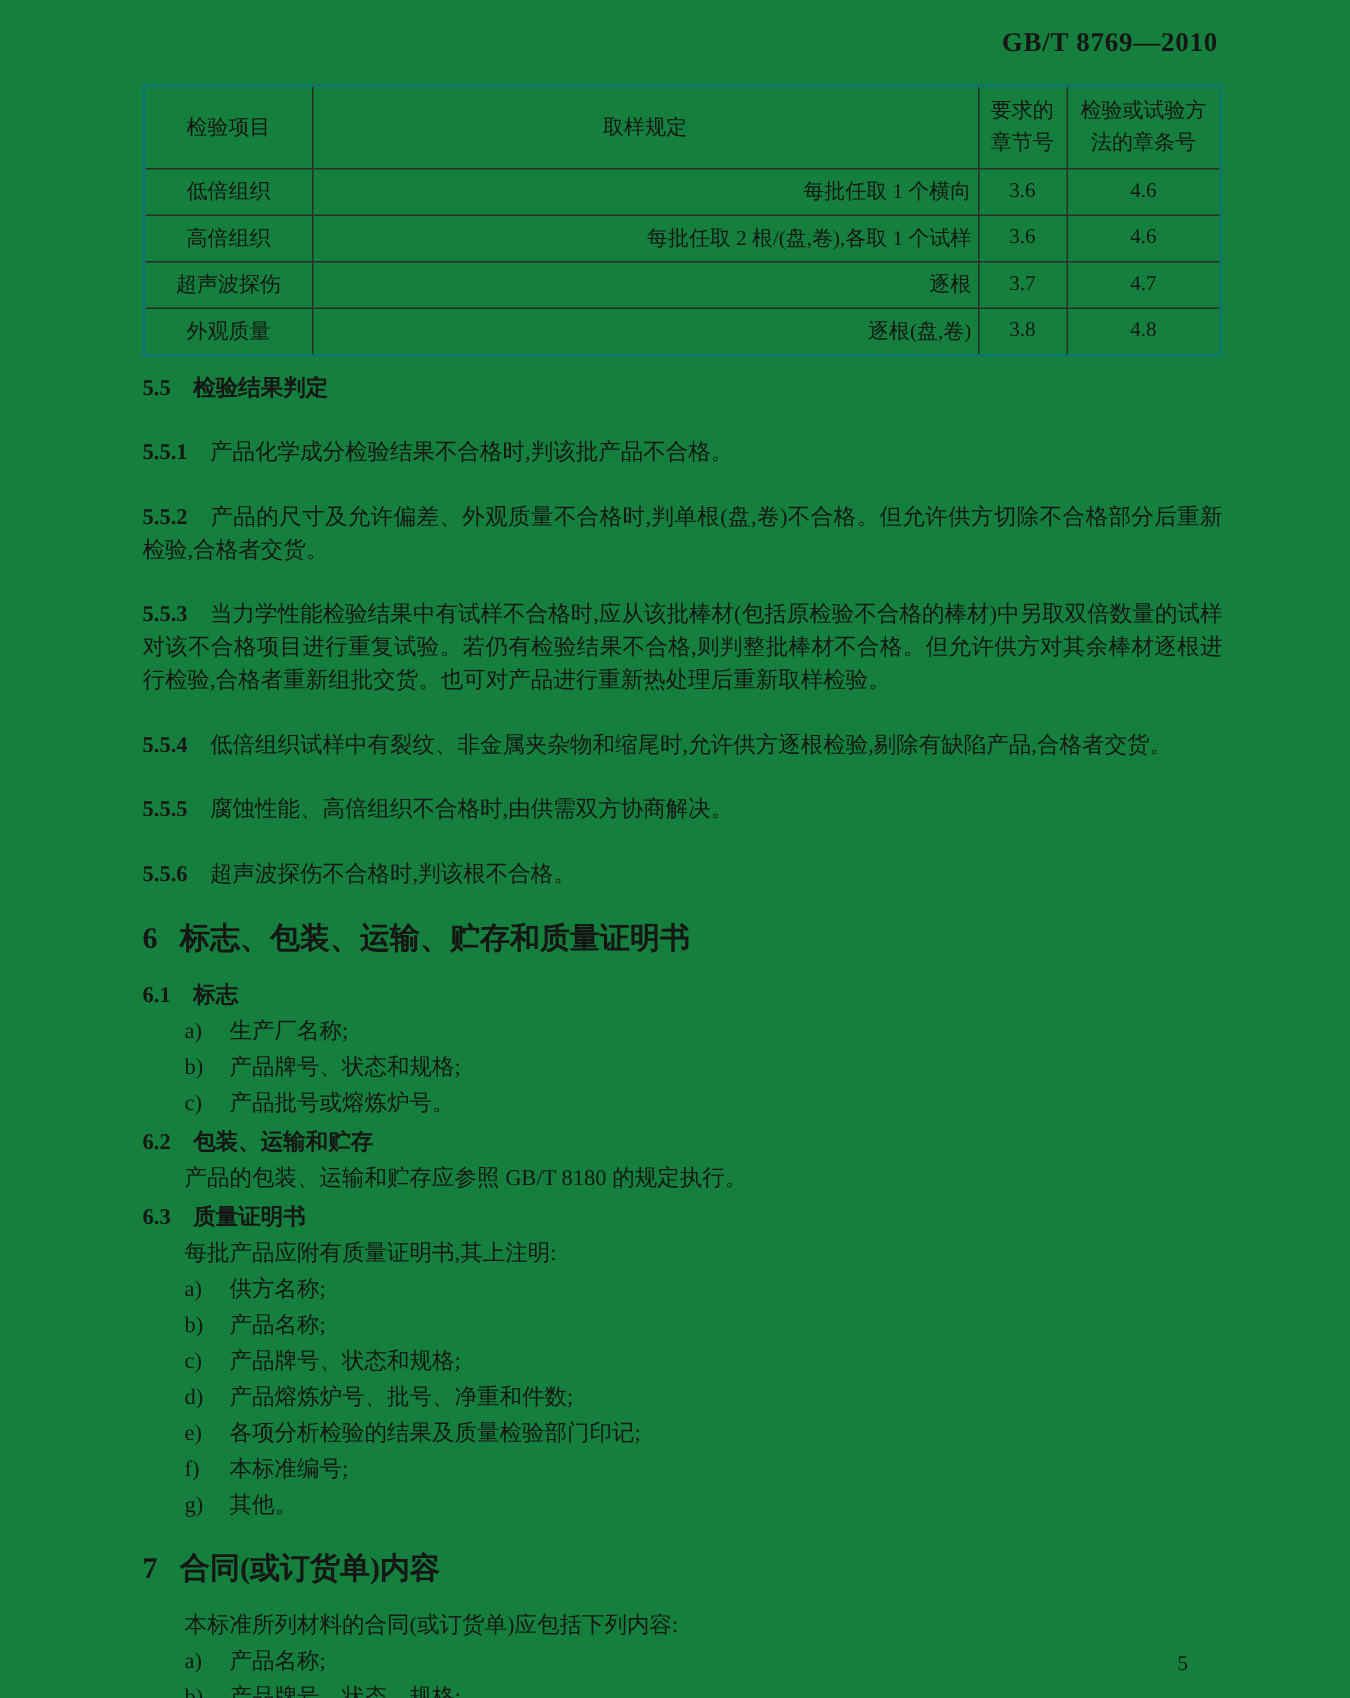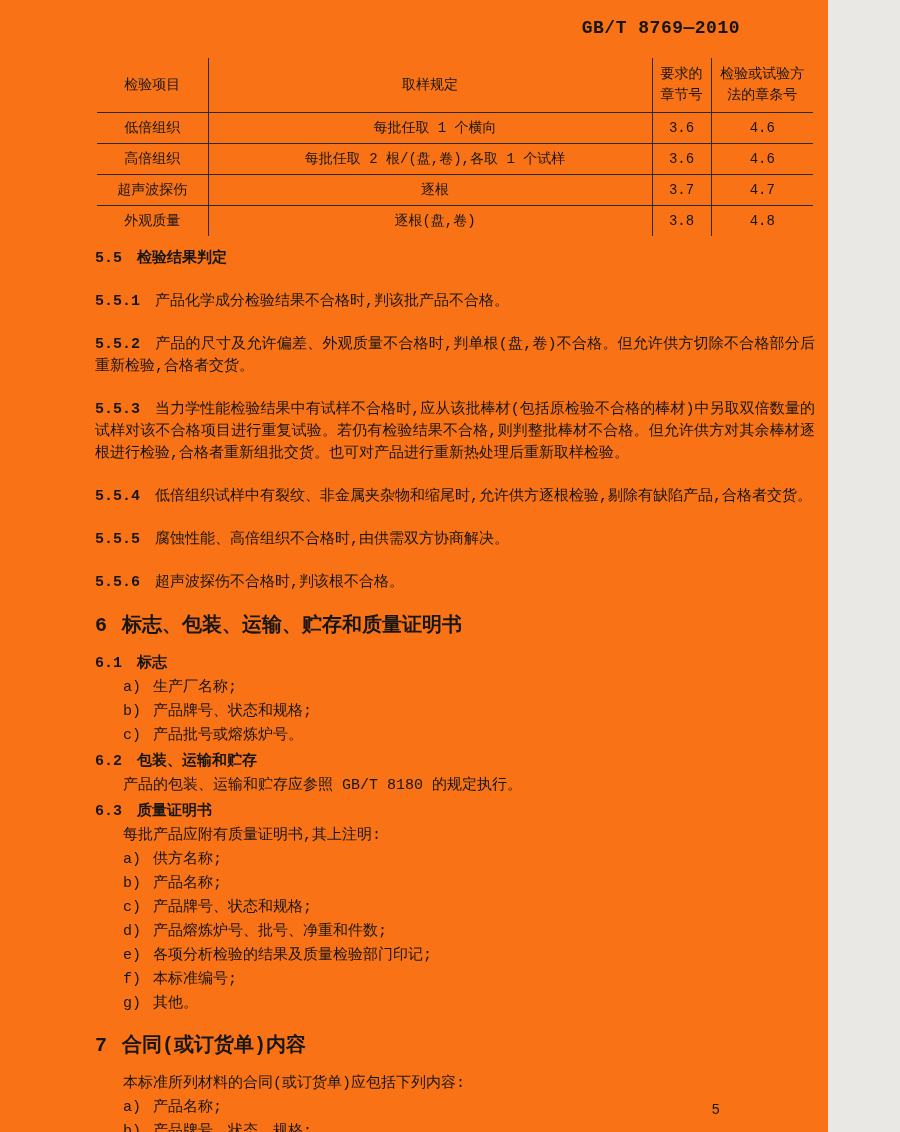--- a/index.html
+++ b/index.html
@@ -3,25 +3,24 @@
 <meta charset="utf-8">
 <style>
   html, body { margin: 0; padding: 0; }
   body {
     width: 900px; height: 1132px;
     background: #e9e8e4;
     font-family: "Liberation Serif", serif;
   }
   .page {
     position: relative;
-    width: 828px; height: 1132px;
-    background: #f97316;
+    width: 900px; height: 1132px;
+    background: #15803d;
     color: #161616;
     overflow: hidden;
-    font-family: Liberation Mono, monospace;
   }
   .std-number {
     position: absolute;
     top: 18px; right: 88px;
     font-weight: bold;
     font-size: 18px;
     letter-spacing: 0.5px;
   }
   .content {
     position: absolute;
@@ -31,34 +30,34 @@
   .table-title {
     text-align: center;
     font-weight: bold;
     font-size: 15px;
     margin: 0 0 7px 0;
   }
   table {
     width: 718px;
     border-collapse: collapse;
     table-layout: fixed;
-    border: 2px solid #f97316;
+    border: 2px solid #0f766e;
     margin-bottom: 0;
   }
   th, td {
     border: 1px solid #2b2b2b;
     font-size: 14px;
     text-align: center;
     vertical-align: middle;
     padding: 3px 4px;
     font-weight: normal;
   }
   th { white-space: pre-line; height: 48px; line-height: 21px; }
   td { height: 24px; }
-  td.samp { text-align: center; padding-left: 14px; }
+  td.samp { text-align: right; padding-left: 14px; }
   .clauses { font-size: 15px; line-height: 22px; }
   .clause { margin: 21px 0; }
   .just { text-align: justify; }
   .num { font-weight: bold; margin-right: 15px; }
   .head2 { font-weight: bold; margin: 10px 0 3px 0; }
   .head1 { font-weight: bold; font-size: 20px; margin: 20px 0 16px 0; }
   .sub { margin: 4px 0 2px 0; }
   .indent { padding-left: 28px; margin: 2px 0; }
   .li { padding-left: 28px; margin: 2px 0; }
   .li-label { display: inline-block; min-width: 30px; }

